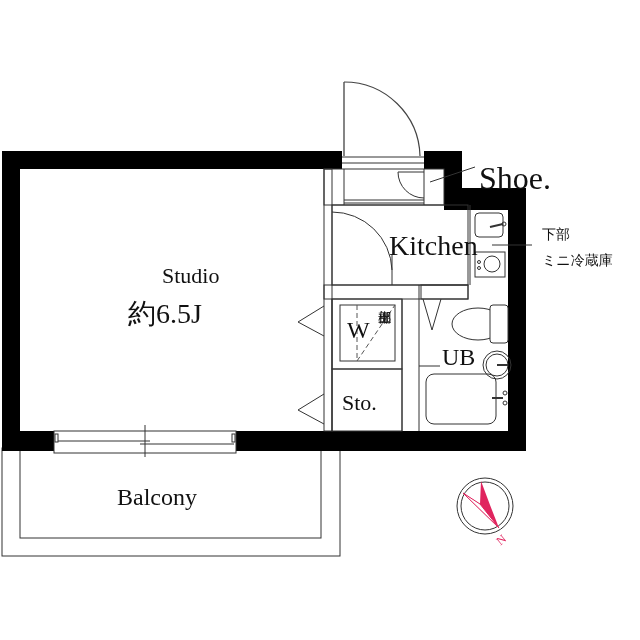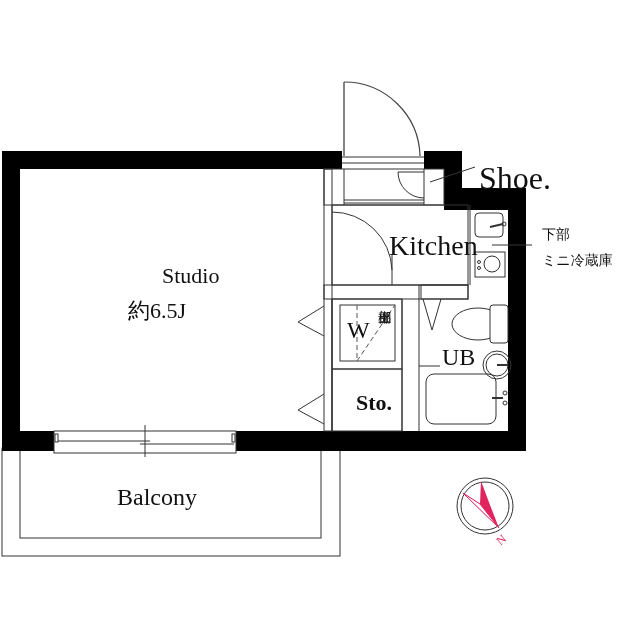--- a/index.html
+++ b/index.html
@@ -114,23 +114,23 @@
 
   <g>
     <circle cx="485" cy="506" r="28" fill="none" stroke="#333" stroke-width="1"></circle>
     <circle cx="485" cy="506" r="24" fill="none" stroke="#333" stroke-width="1"></circle>
     <polygon points="463,493 480,504 481,481 490,505 499,528" fill="#e0245e"></polygon>
     <polygon points="463,493 480,504 499,528" fill="#fff" stroke="#e0245e" stroke-width="1"></polygon>
   </g>
 </svg>
 
 <div class="label" style="left:126px;top:265px;font-size:22px;margin-left:36px;">Studio</div>
-<div class="label" style="left:128px;top:300px;font-size:22px;text-align:right;">約6.5J</div>
+<div class="label" style="left:128px;top:300px;font-size:28px;text-align:right;">約6.5J</div>
 <div class="label" style="left:361px;top:232px;font-size:28px;margin-left:28px;">Kitchen</div>
 <div class="label" style="left:479px;top:162px;font-size:32px;">Shoe.</div>
 <div class="label" style="left:347px;top:318px;font-size:24px;">W</div>
 <div class="jp" style="left:377px;top:300px;font-size:13px;writing-mode:vertical-rl;background:#fff;">上部棚</div>
-<div class="label" style="left:356px;top:392px;font-size:22px;font-weight:bold;">Sto.</div>
+<div class="label" style="left:342px;top:392px;font-size:22px;">Sto.</div>
 <div class="label" style="left:442px;top:345px;font-size:24px;">UB</div>
 <div class="label" style="left:117px;top:485px;font-size:24px;">Balcony</div>
 <div class="jp" style="left:542px;top:227px;font-size:14px;">下部</div>
 <div class="jp" style="left:542px;top:253px;font-size:14px;">ミニ冷蔵庫</div>
 <div class="label" style="left:497px;top:534px;font-size:12px;color:#e0245e;transform:rotate(-40deg);">N</div>
 
 </body></html>

